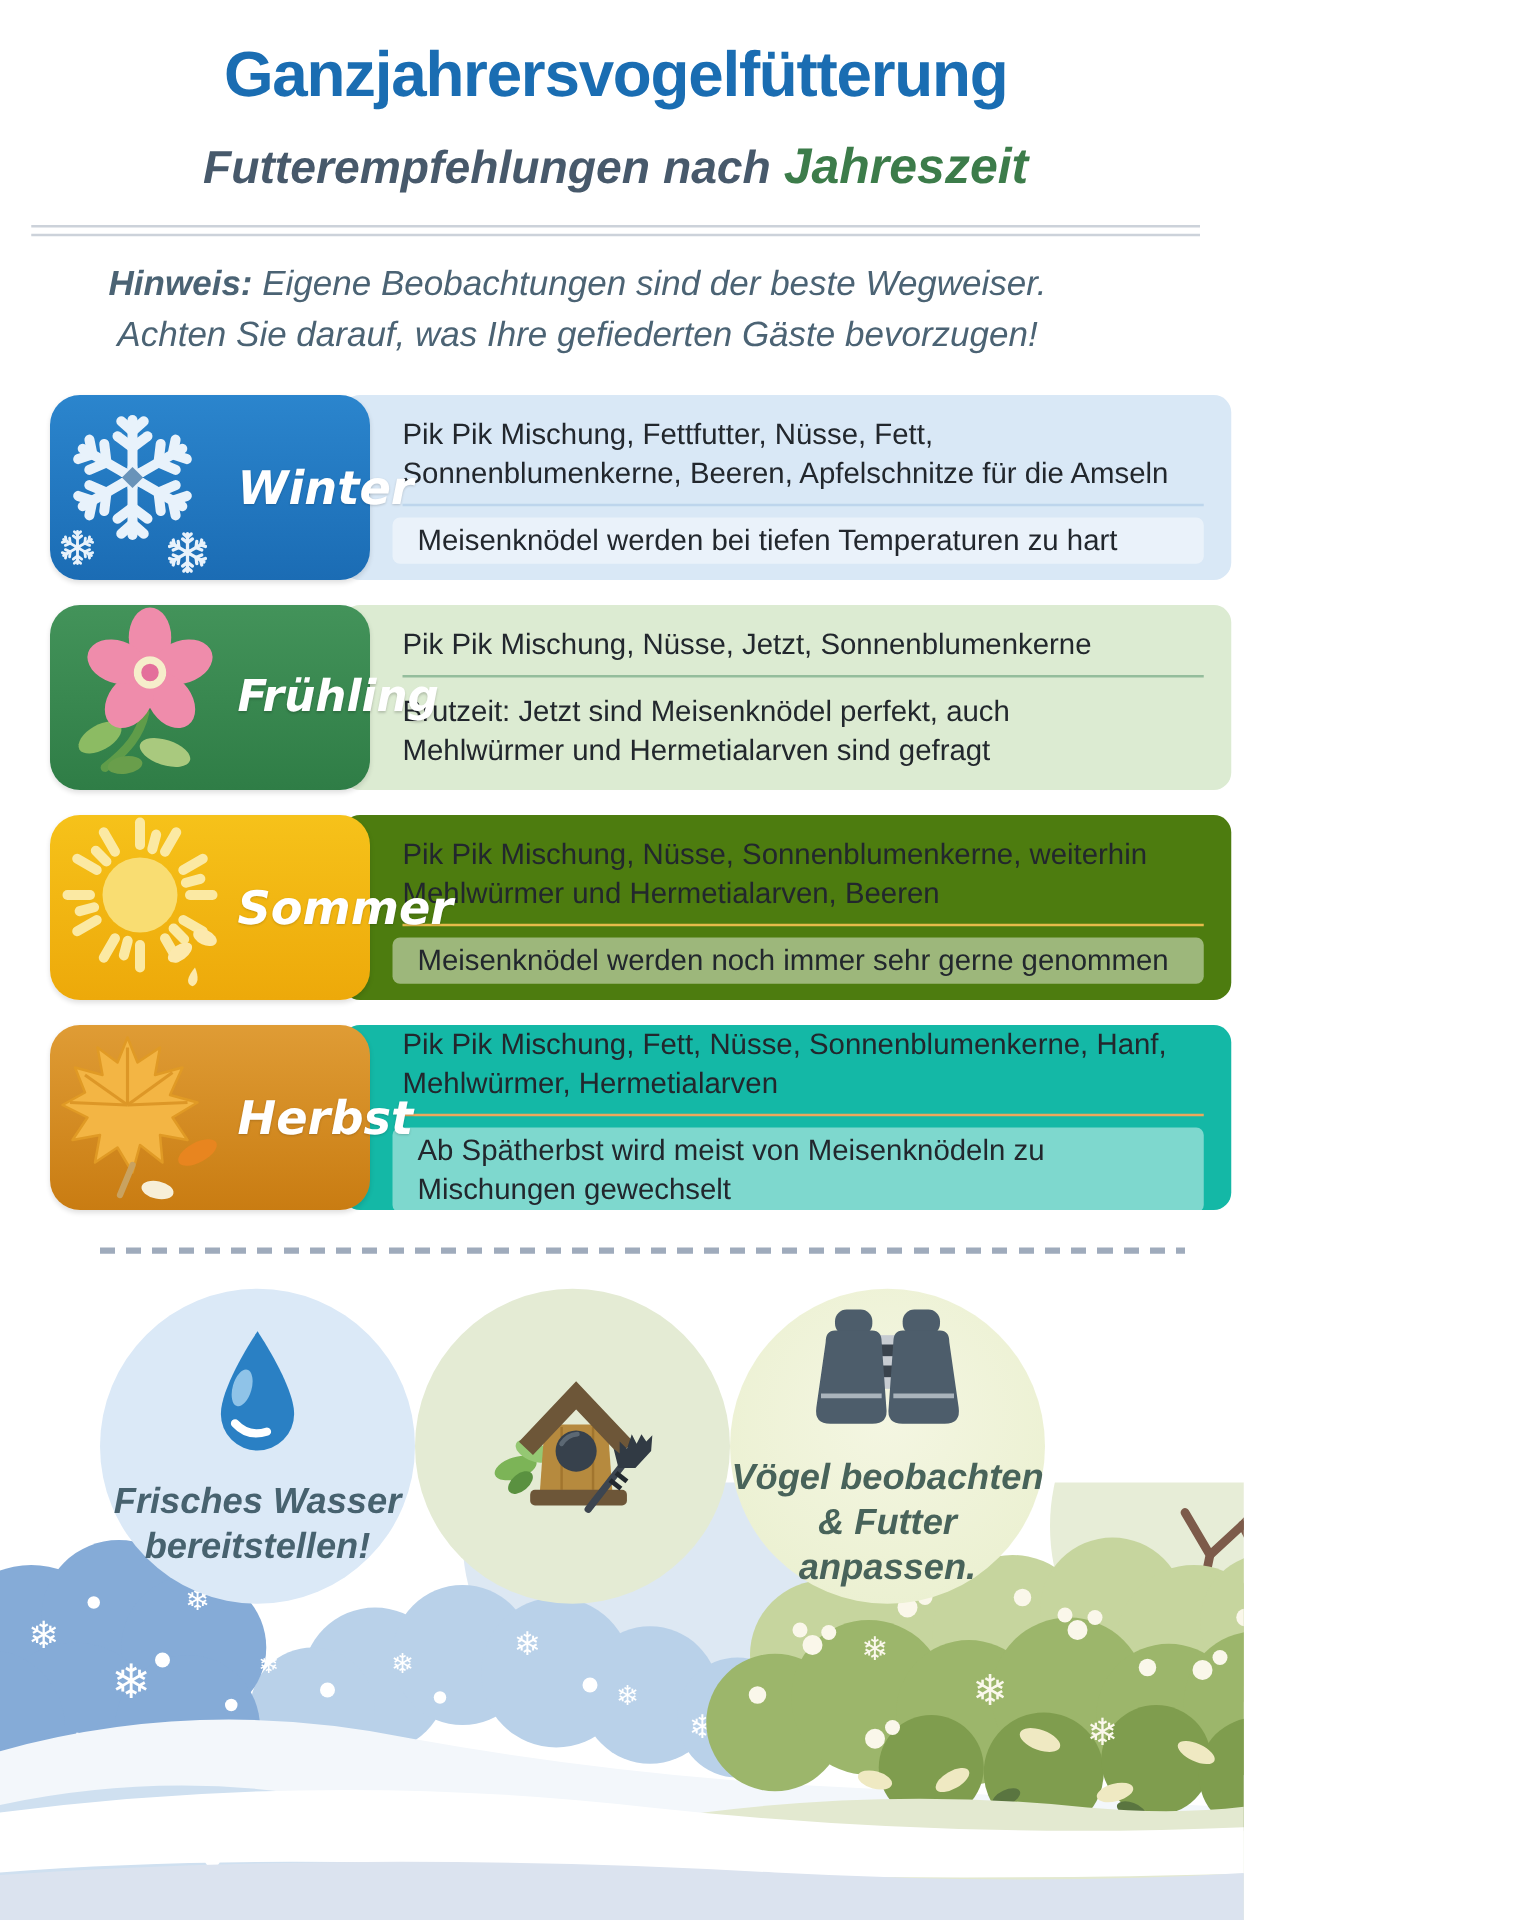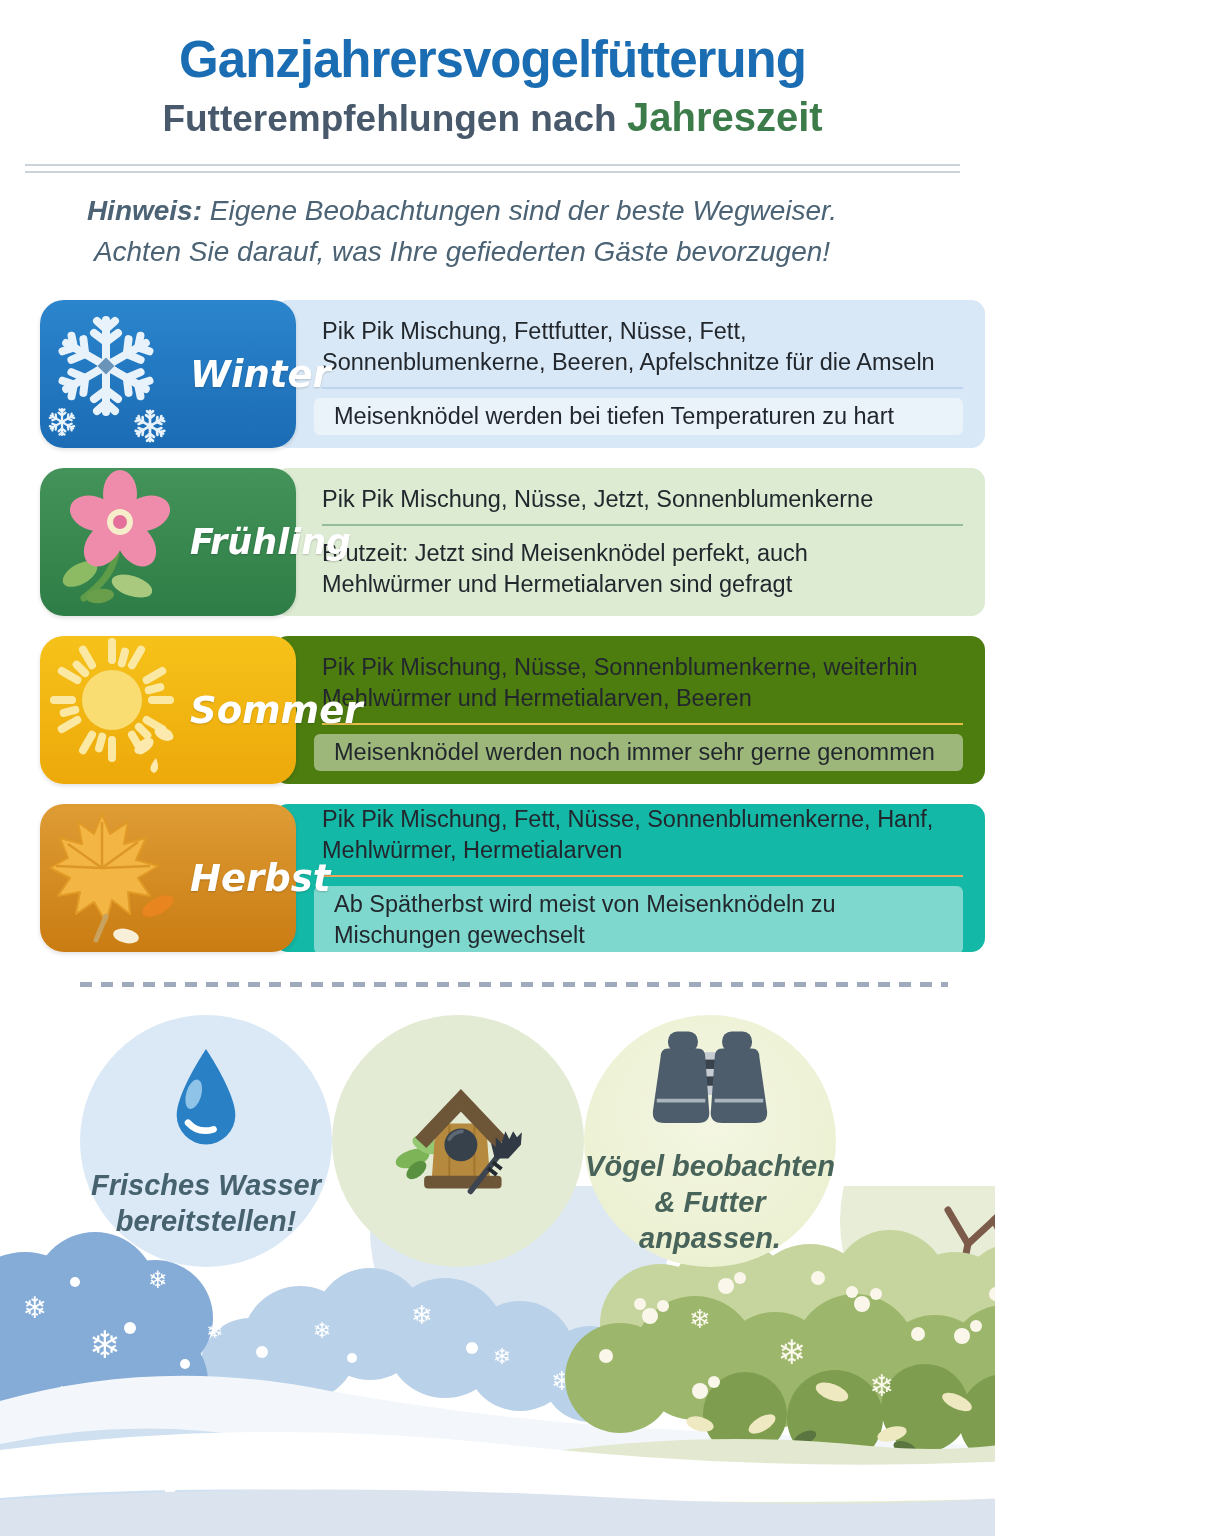--- a/index.html
+++ b/index.html
@@ -1,21 +1,21 @@
 <!DOCTYPE html>
 <html><head>
 <meta charset="utf-8">
 <style>
   html,body{margin:0;padding:0;background:#ffffff;}
   .page{position:relative;width:995px;height:1536px;background:#ffffff;overflow:hidden;
         font-family:"Liberation Sans",sans-serif;}
   
   .header{width:985px;text-align:center;}
   .title{margin-top:30px;font-size:51px;font-weight:bold;color:#1a6db2;letter-spacing:-1px;}
-  .subtitle{margin-top:6px;font-size:37px;font-weight:600;color:#47596b;}
+  .subtitle{margin-top:22px;font-size:37px;font-weight:600;color:#47596b;font-style:italic;}
   .subtitle .hl{color:#3c7c4a;font-weight:bold;font-size:40px;}
   .rule{width:935px;margin:24px auto 0;height:5px;border-top:2px solid #ccd2da;border-bottom:2px solid #ccd2da;}
   .hint{margin-top:18px;font-style:italic;font-size:28px;color:#4b6374;line-height:1.45;
         width:880px;margin-left:22px;text-align:center;}
   .hint b{font-weight:bold;}
   
   .cards{width:945px;margin:28px 0 0 40px;}
   .card{display:flex;height:148px;margin-bottom:20px;}
   .card-left{width:256px;border-radius:24px;position:relative;z-index:1;display:flex;align-items:center;
              box-shadow:0 2px 4px rgba(0,0,0,0.12);}

